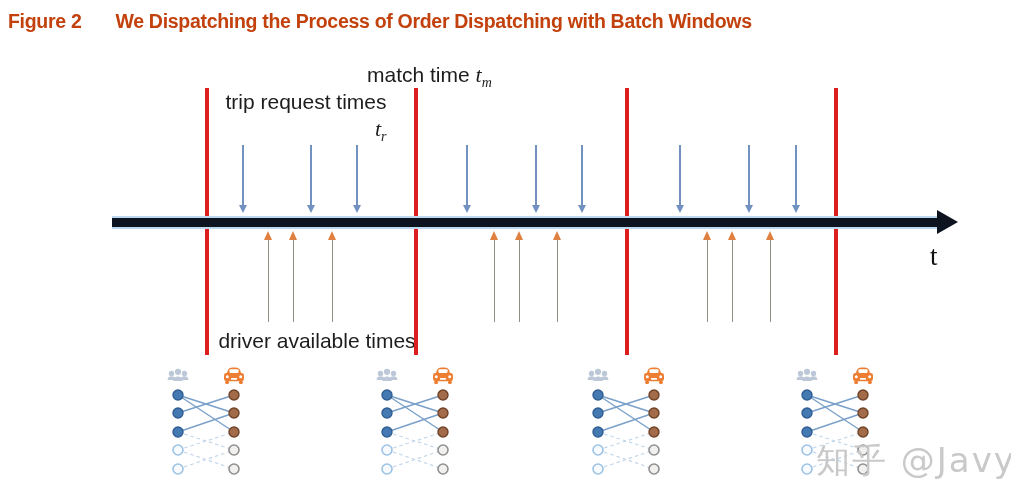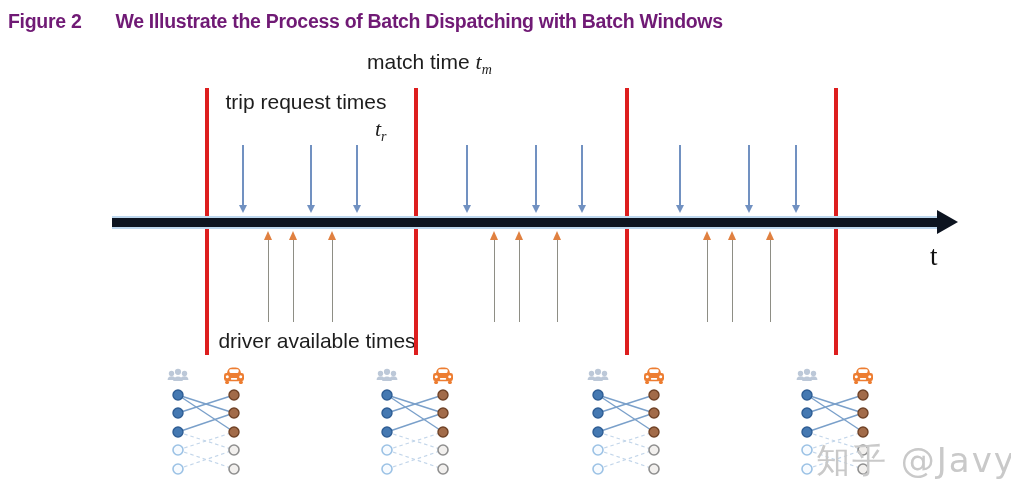--- a/index.html
+++ b/index.html
@@ -5,29 +5,29 @@
   html,body { margin:0; padding:0; }
   body {
     width:1011px; height:502px; background:#ffffff; position:relative;
     overflow:hidden; font-family:"Liberation Sans", sans-serif;
   }
   #figure-canvas { position:absolute; inset:0; }
 
   
   .fig-title {
     position:absolute; left:8px; top:10px; display:flex; gap:34px;
-    font-weight:700; font-size:19.5px; letter-spacing:-0.3px; color:#701a75;
+    font-weight:700; font-size:19.5px; letter-spacing:-0.3px; color:#c2410c;
     white-space:nowrap;
   }
 
   
   .lbl { position:absolute; color:#1d1d1d; font-size:21px; white-space:nowrap; }
   .mvar { font-family:"Liberation Serif", serif; font-style:italic; font-size:22px; }
   .msub { font-family:"Liberation Serif", serif; font-style:italic; font-size:14px; }
-  .lbl-match { left:367px; top:49px; }
+  .lbl-match { left:367px; top:62px; }
   .lbl-trip  { left:306px; top:88px; transform:translateX(-50%); text-align:right; line-height:27px; }
   .lbl-driver{ left:317px; top:327px; transform:translateX(-50%); text-align:center; line-height:27px; }
   .t-axis-label {
     position:absolute; left:930px; top:241px; font-size:27px;
     font-family:"Liberation Serif", serif; color:#111;
   }
 
   
   .batch-line { position:absolute; width:3.5px; background:var(--batch-line); }
 
@@ -68,21 +68,21 @@
     color:var(--watermark); font-family:"DejaVu Sans", sans-serif; white-space:nowrap;
   }
 </style>
 </head>
 <body>
 
 <div id="figure-canvas">
 
   <div class="fig-title">
     <span>Figure 2</span>
-    <span>We Illustrate the Process of Batch Dispatching with Batch Windows</span>
+    <span>We Dispatching the Process of Order Dispatching with Batch Windows</span>
   </div>
 
   <div class="lbl lbl-match">
     <span>match time</span>
     <span class="mvar">t</span><sub class="msub">m</sub>
   </div>
 
   <div class="lbl lbl-trip">
     <div>trip request times</div>
     <div><span class="mvar">t</span><sub class="msub">r</sub></div>

